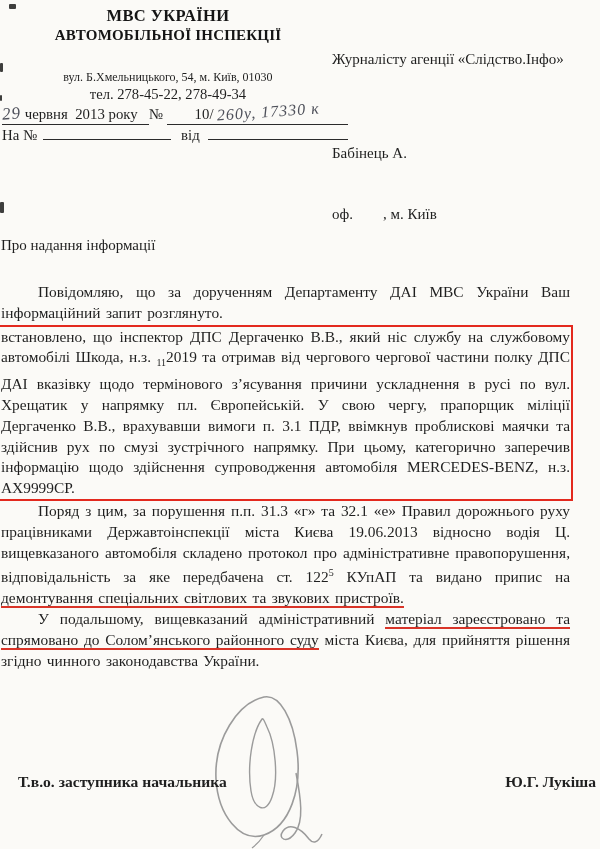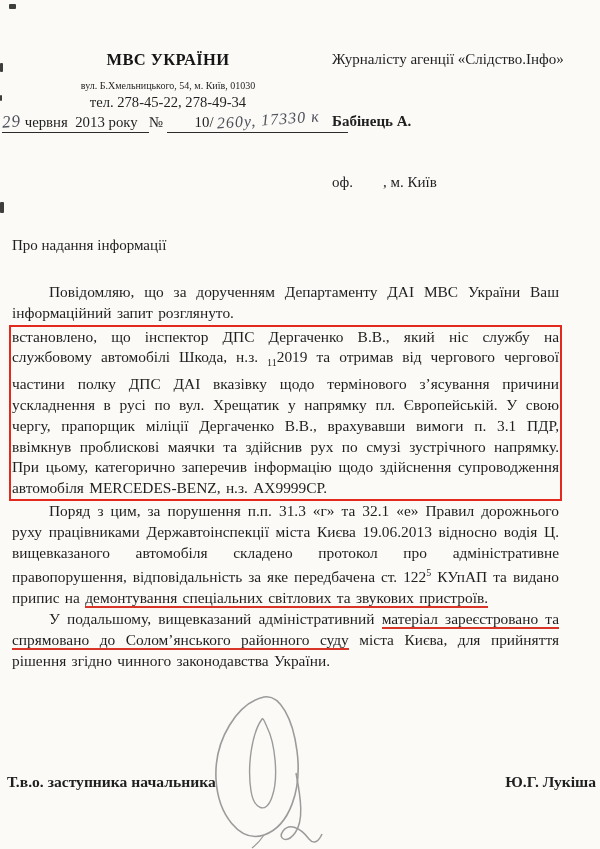--- a/index.html
+++ b/index.html
@@ -18,23 +18,23 @@
     font-family:"Liberation Serif","DejaVu Serif",serif;
     color:var(--ink);
     overflow:hidden;
     margin:0 auto;
   }
   
   .hdr-left{
     position:absolute;left:0;top:6px;width:336px;
     text-align:center;
   }
-  .org-line{font-weight:700;font-size:16.5px;line-height:20px;letter-spacing:.4px;color:#151515;margin-top:44px;}
+  .org-line{font-weight:700;font-size:16.5px;line-height:20px;letter-spacing:.4px;color:#151515;}
   .org-line.small{font-size:15px;line-height:19px;letter-spacing:.2px;}
-  .addr{margin-top:7px;font-size:10px;line-height:17px;}
+  .addr{margin-top:24px;font-size:12px;line-height:17px;}
   .tel{font-size:14.6px;line-height:17px;}
   .date-row,.ref-row{
     display:flex;align-items:baseline;
     width:346px;margin:1px 0 0 2px;
     font-size:14.8px;line-height:19px;white-space:pre;
   }
   .u-seg{border-bottom:1.4px solid var(--soft-ink);}
   .u-seg.grow{flex:1;}
   .hand{
     display:inline-block;
@@ -45,46 +45,46 @@
     letter-spacing:1px;
   }
   .hand.num{transform:rotate(-4deg) translateY(-2px);font-size:16px;}
   .blank{display:inline-block;border-bottom:1.4px solid var(--soft-ink);height:14px;}
   .blank.b1{width:128px;margin:0 10px 0 6px;}
   .blank.b2{flex:1;margin-left:8px;}
   .hdr-right{
     position:absolute;left:332px;top:8px;width:266px;
     font-size:15px;line-height:20.5px;white-space:pre;
   }
-  .hdr-right .bold{font-weight:700;}
+  .hdr-right .bold{font-weight:400;margin-top:32px;}
   
   .content{
     position:absolute;left:0;top:236px;width:571px;
-    padding:0 12px;
+    padding:0 1px;
   }
   .subject{font-size:15px;line-height:19px;margin-bottom:27px;}
   .para{
     font-size:15.4px;line-height:20.8px;
     text-align:justify;text-indent:37px;
     word-spacing:1.5px;
   }
   .para.cont{text-indent:0;}
   .line-justify{text-align-last:justify;}
   .red-box{
     border:2.6px solid var(--red);
     margin:1px -3px 0 -3px;
     padding:0 1px;
   }
   .redline{border-bottom:2.6px solid #d93428;}
   .sub5{vertical-align:sub;font-size:10px;}
   .sup5{vertical-align:super;font-size:10px;}
   
   .sign-row{
     position:absolute;left:0;top:773px;width:600px;
-    padding:0 4px 0 7px;
+    padding:0 4px 0 18px;
     display:flex;justify-content:space-between;
     font-weight:700;font-size:15.6px;
   }
   .signature-svg{
     position:absolute;left:200px;top:693px;width:132px;height:156px;
   }
   
   .speck{position:absolute;background:#1c1c1c;opacity:.85;border-radius:1px;}
   .sp1{left:9px;top:4px;width:7px;height:5px;}
   .sp2{left:0;top:63px;width:3px;height:9px;}
@@ -96,27 +96,31 @@
 
 <div class="page">
 
   <div class="speck sp1"></div>
   <div class="speck sp2"></div>
   <div class="speck sp3"></div>
   <div class="speck sp4"></div>
 
   <div class="hdr-left">
     <div class="org-line">МВС УКРАЇНИ</div>
+    <div class="org-line small">АВТОМОБІЛЬНОЇ ІНСПЕКЦІЇ</div>
     <div class="addr">вул. Б.Хмельницького, 54, м. Київ, 01030</div>
     <div class="tel">тел. 278-45-22, 278-49-34</div>
 
     <div class="date-row">
       <span class="u-seg"><span class="hand">29</span><span> червня  2013 року   </span></span><span>№ </span><span class="u-seg grow"><span>10/ </span><span class="hand num">260у, 17330 к</span></span>
     </div>
 
+    <div class="ref-row">
+      <span>На №</span><span class="blank b1"></span><span>від</span><span class="blank b2"></span>
+    </div>
   </div>
 
   <div class="hdr-right">
     <div>Журналісту агенції «Слідство.Інфо»</div>
     <div class="bold">Бабінець А.</div>
     <div>оф.        , м. Київ</div>
   </div>
 
   <div class="content">
     <div class="subject">Про надання інформації</div>

